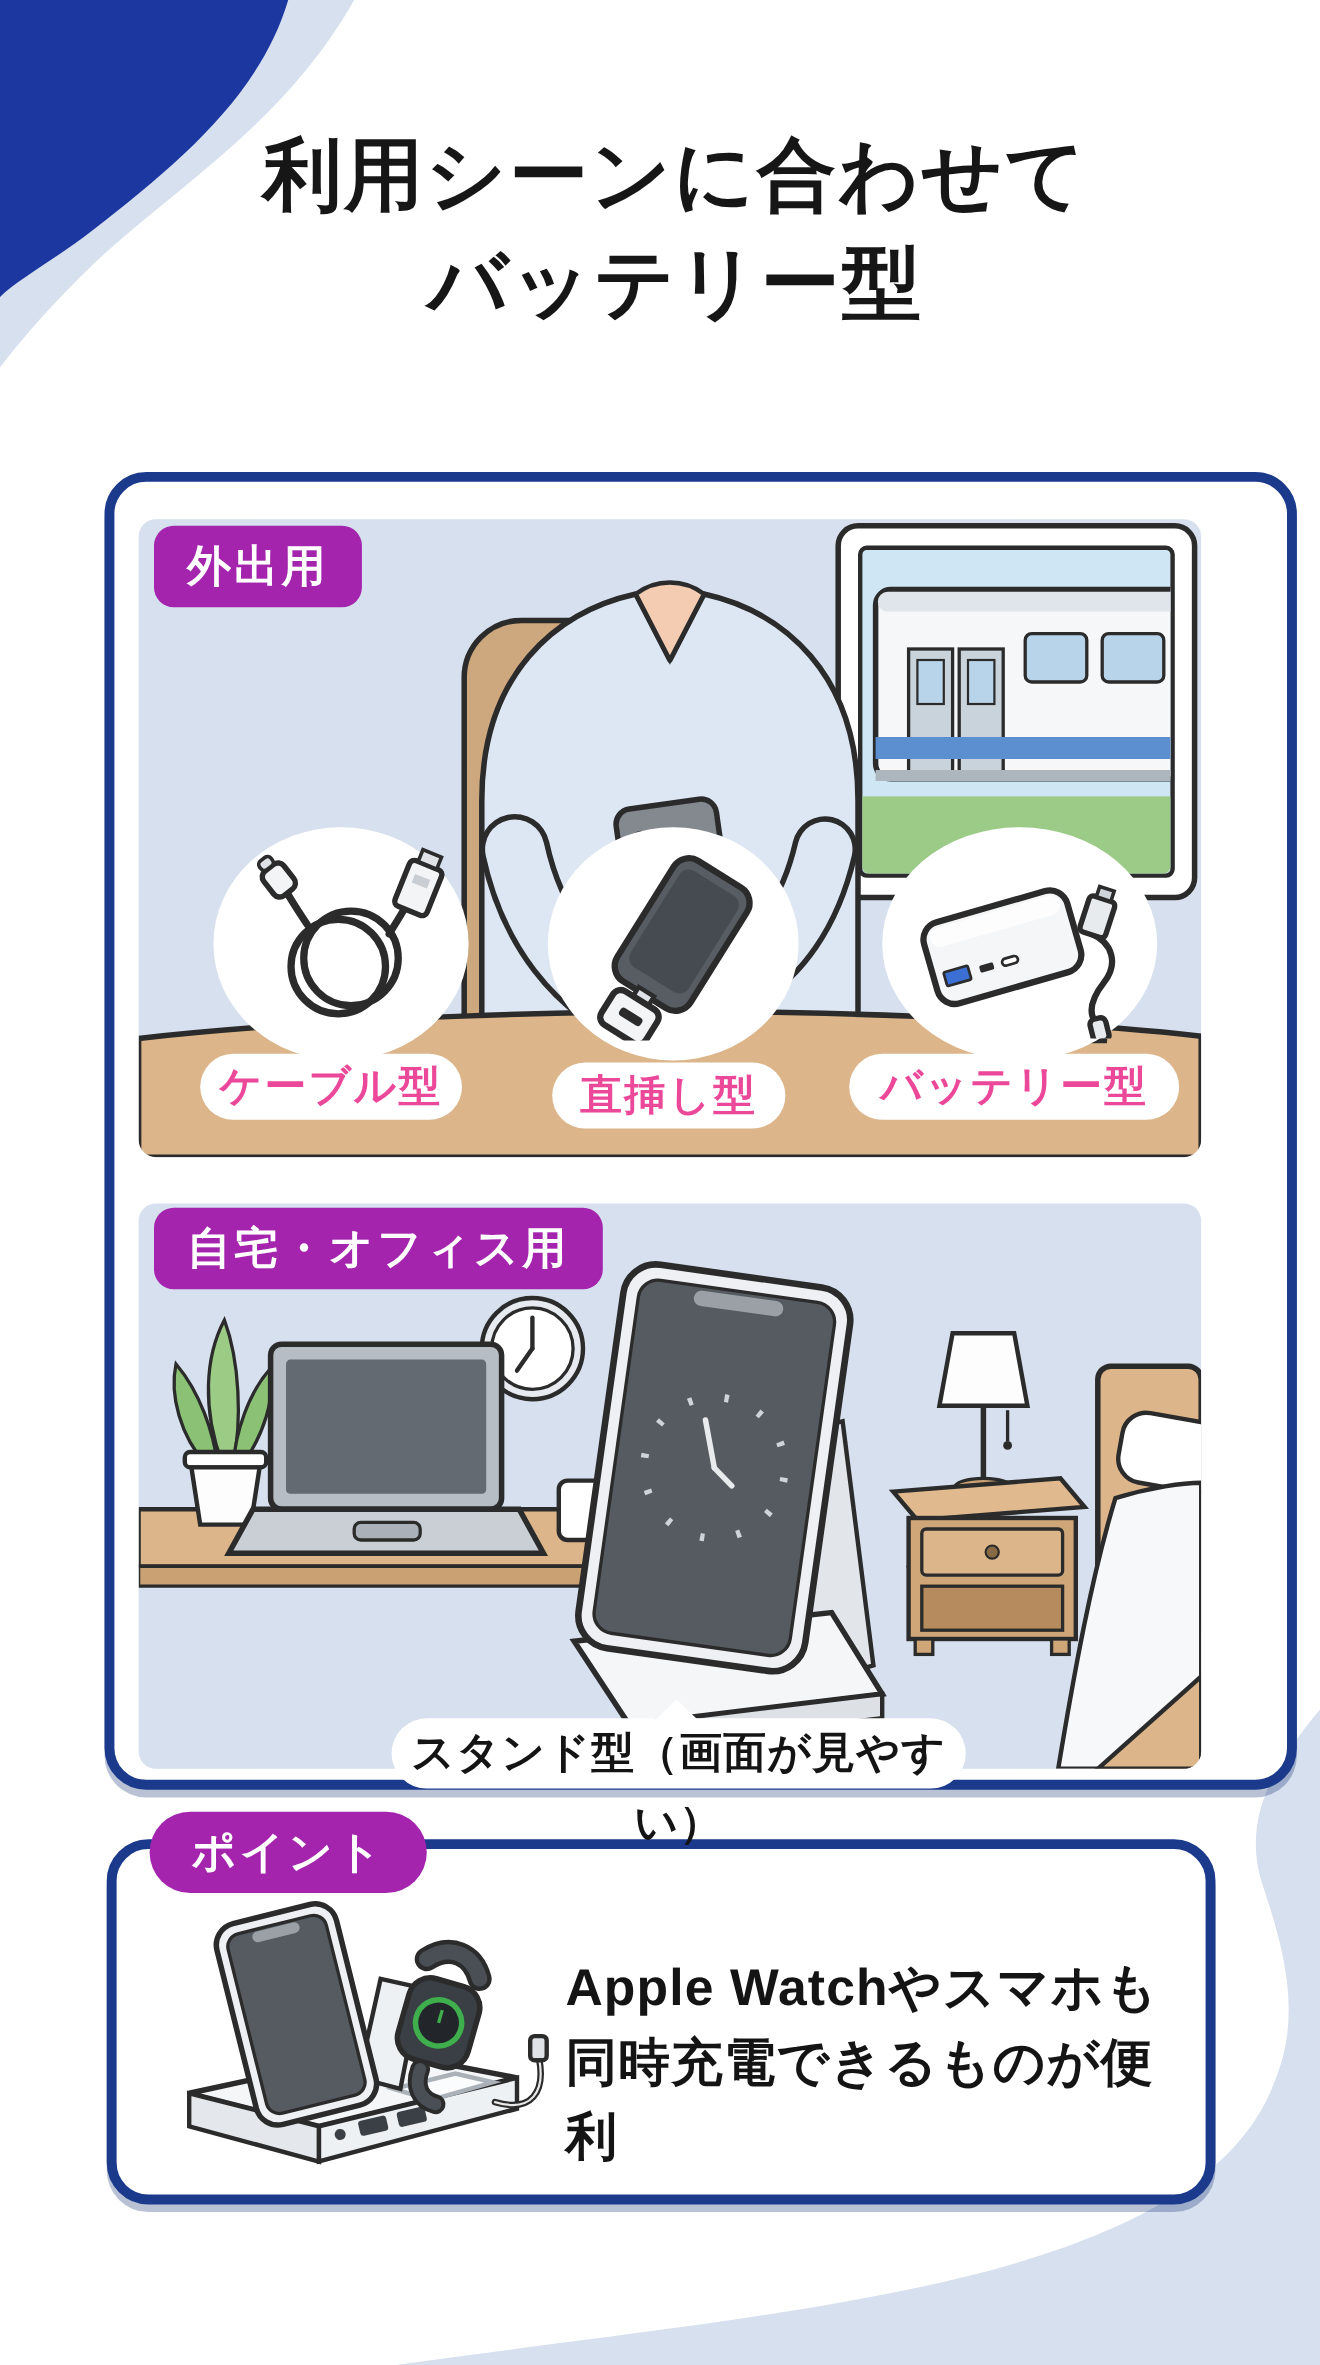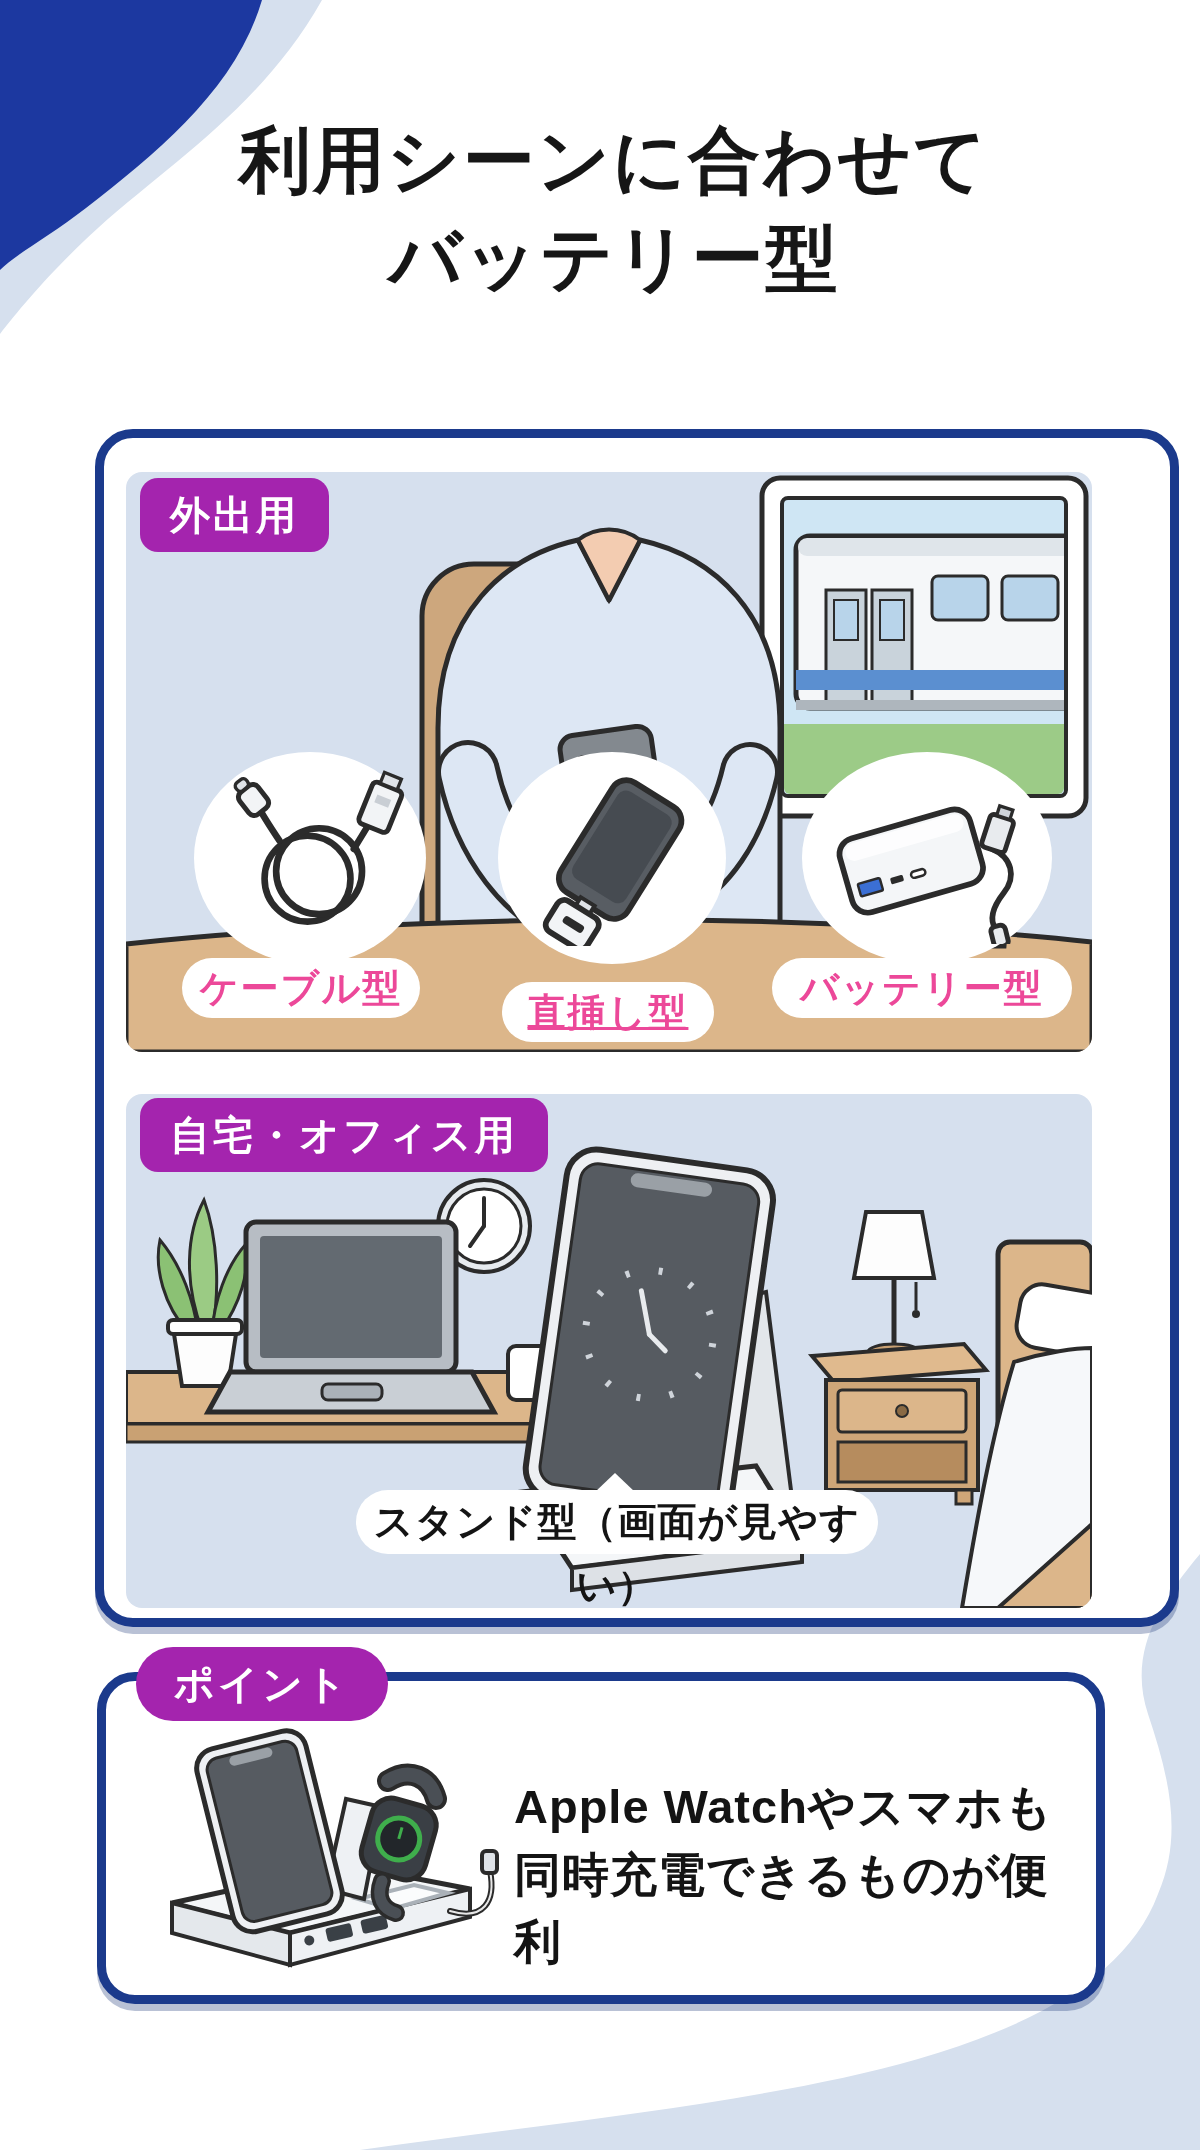--- a/index.html
+++ b/index.html
@@ -45,25 +45,25 @@
   .ellipse{background:#ffffff;border-radius:50%;z-index:2;display:flex;align-items:center;justify-content:center;}
   .e1{left:90px;top:314px;width:232px;height:212px;}
   .e2{left:394px;top:314px;width:228px;height:212px;}
   .e3{left:698px;top:314px;width:250px;height:212px;}
 
   .type-pill{
     background:#ffffff;color:#ec4899;border-radius:30px;height:60px;line-height:60px;
     text-align:center;font-size:38px;font-weight:800;letter-spacing:2px;z-index:3;white-space:nowrap;
   }
   .p1{left:78px;top:520px;width:238px;}
-  .p2{left:398px;top:544px;width:212px;text-decoration:underline;}
+  .p2{left:398px;top:528px;width:212px;}
   .p3{left:668px;top:520px;width:300px;}
 
   .caption-pill{
-    left:252px;top:1052px;width:522px;height:64px;line-height:64px;background:#ffffff;
+    left:252px;top:1124px;width:522px;height:64px;line-height:64px;background:#ffffff;
     border-radius:32px;text-align:center;font-size:39px;font-weight:800;letter-spacing:1px;z-index:3;
   }
   .caption-pill::before{
     content:"";position:absolute;top:-17px;left:238px;width:0;height:0;
     border-left:21px solid transparent;border-right:21px solid transparent;border-bottom:20px solid #ffffff;
   }
 
   .point-illo{left:44px;top:34px;width:356px;height:266px;}
   .point-text{
     left:408px;top:92px;font-size:47px;font-weight:800;line-height:1.44;color:#141414;letter-spacing:1px;

